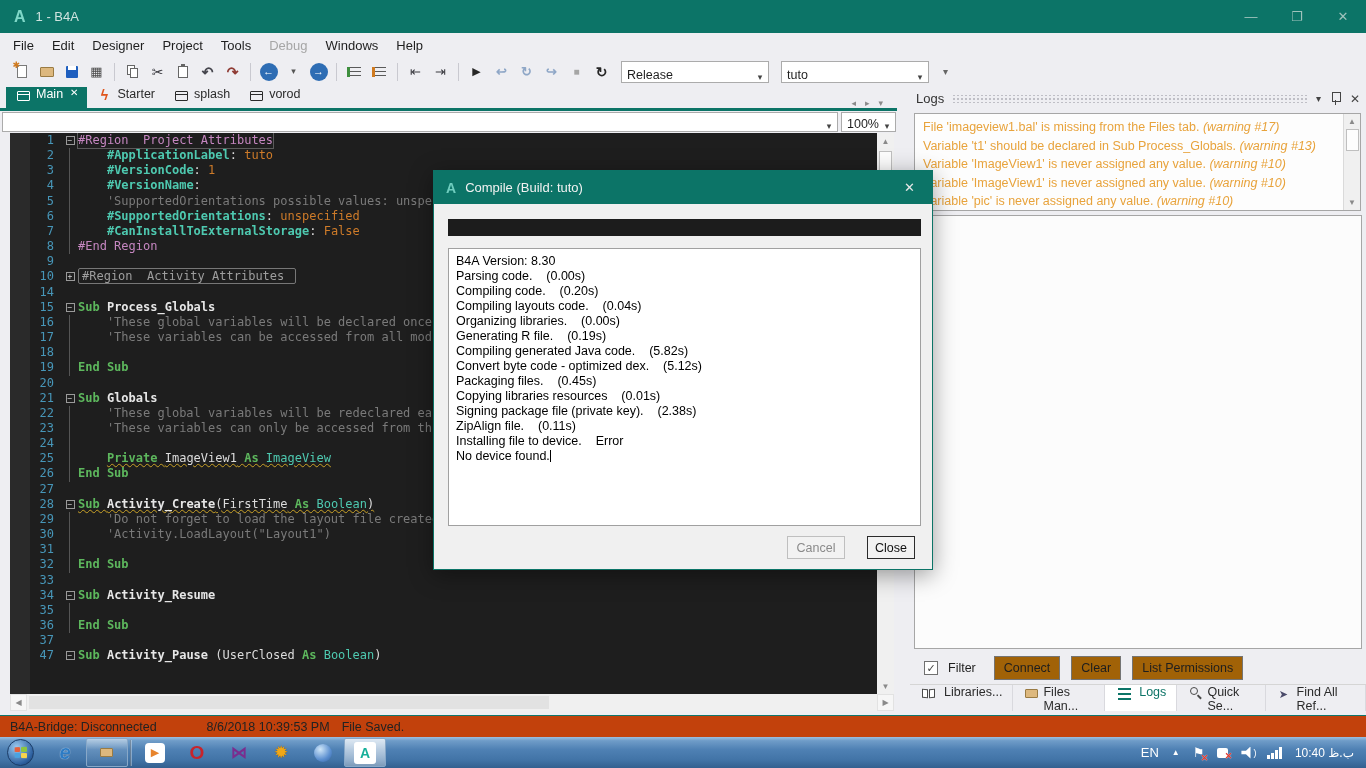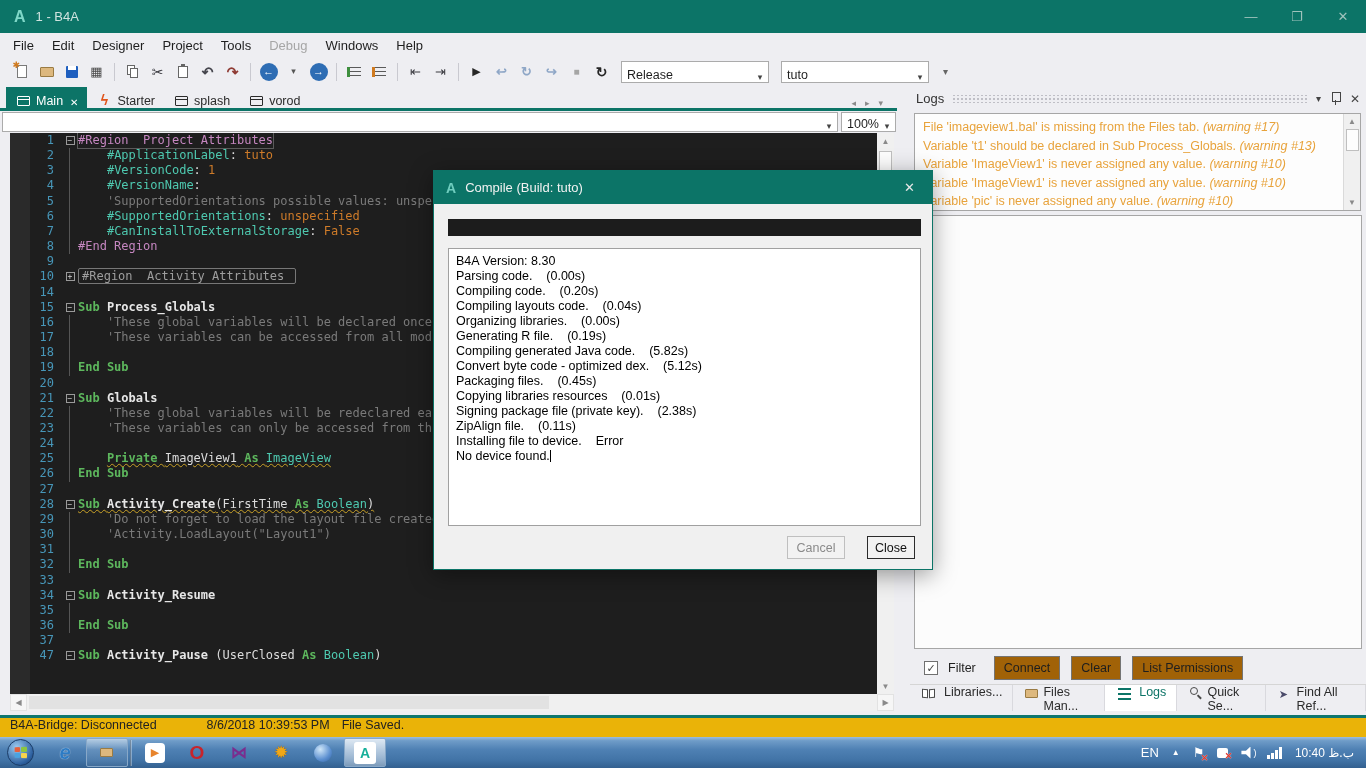--- a/index.html
+++ b/index.html
@@ -62,42 +62,42 @@
   .ic-lightning{color:#E0541B;font-weight:bold;font-size:14px}
   .ic .bk{width:6px;height:9px;border:1px solid #4A4A4A;background:#fff;top:4px}
   .ic .bk.l{left:2px;transform:skewY(6deg)}
   .ic .bk.r{left:9px;transform:skewY(-6deg)}
   .ic .mag{width:8px;height:8px;border:1.5px solid #4A4A4A;border-radius:50%;left:3px;top:2px}
   .ic .mag::after{content:"";position:absolute;width:5px;height:1.5px;background:#4A4A4A;left:6px;top:8px;transform:rotate(45deg)}
   .ic-findref{color:#4A4A6A;font-size:11px}
 
   
   .tabstrip{left:0;top:87px;width:897px;height:21px;display:flex;align-items:flex-end;padding-left:6px}
-  .doc-tab{height:21px;display:flex;align-items:flex-end;gap:5px;padding:0 9px;font-size:12.5px;color:#2B2B2B}
+  .doc-tab{height:21px;display:flex;align-items:flex-start;gap:5px;padding:0 9px;font-size:12.5px;color:#2B2B2B}
   .doc-tab .ic{width:16px;height:16px}
   .doc-tab.active{background:#0C7467;color:#fff}
   .doc-tab .tabclose{font-size:10px;margin-left:2px}
   .tab-navs{margin-left:auto;display:flex;gap:9px;margin-right:14px;color:#8A8A8A;font-size:9px;align-items:center}
   .teal-line{left:0;top:108px;width:897px;height:3px;background:#0C7467}
 
   
   .navrow{left:0;top:111px;width:897px;height:22px;background:#EEEEF2;display:flex;align-items:center}
   .combo.member{width:836px;margin-left:2px;height:20px}
   .combo.zoom{width:55px;margin-left:3px;height:20px}
 
   
   .editor{left:10px;top:133px;width:867px;height:561px;background:#1E1E1E;overflow:hidden;font-family:"DejaVu Sans Mono",monospace;font-size:12px}
   .editor .margin{position:absolute;left:0;top:0;width:20px;height:100%;background:#2A2A2A}
   .code-line{display:flex;height:15.17px;line-height:15.17px;white-space:pre;align-items:center}
   .lnum{width:52px;text-align:right;color:#4796B8;padding-right:8px;flex:none}
   .foldcell{width:16px;flex:none;display:flex;align-items:center;justify-content:center;height:100%;position:relative}
   .foldcell.guide::after{content:"";position:absolute;left:7px;top:0;width:1px;height:100%;background:#555}
   .foldbox{width:9px;height:9px;border:1px solid #9A9A9A;background:#1E1E1E;color:#CFCFCF;font-size:8px;line-height:7px;text-align:center;z-index:1}
   .tok-rg{color:#C586C0}
-  .tok-at{color:#4EC9B0;font-weight:normal}
+  .tok-at{color:#4EC9B0;font-weight:bold}
   .tok-pl{color:#DCDCDC}
   .tok-vl{color:#CE7B29}
   .tok-cm{color:#7A7A7A}
   .tok-kw{color:#5DB75D;font-weight:bold}
   .tok-nm{color:#E6E6E6;font-weight:bold}
   .tok-ty{color:#4EC9B0}
   .tok-cl{color:#9E9E9E;border:1px solid #777;border-radius:2px;padding:0 3px}
   .tok-wavy{text-decoration:underline;text-decoration-style:wavy;text-decoration-color:#C9A227;text-decoration-thickness:1px}
   .boxedline{outline:1px solid #5A5A5A}
 
@@ -130,21 +130,21 @@
   .logs-bigbox{left:914px;top:215px;width:448px;height:434px;background:#FCFCFC;border:1px solid #A6A6A6}
   .filterrow{left:910px;top:652px;width:456px;height:32px;display:flex;align-items:center;gap:10px;padding-left:14px}
   .checkbox{width:14px;height:14px;background:#fff;border:1px solid #707070;display:flex;align-items:center;justify-content:center;font-size:11px;color:#444}
   .filterrow label{font-size:12.5px}
   .panelbtn{height:24px;padding:0 9px;background:#a16207;border:1px solid #747474;font-size:12.5px;display:flex;align-items:center;color:#1E1E1E}
   .bottomtabs{left:910px;top:684px;width:456px;height:27px;display:flex;align-items:stretch;background:#EEEEF2;border-top:1px solid #D5D5D5}
   .btab{display:flex;gap:6px;padding:0 10px;font-size:12.5px;color:#2B2B2B;border-right:1px solid #D9D9DE}
   .btab.active{background:#fff;color:#0C7467}
 
   
-  .statusbar{left:0;top:715px;width:1366px;height:22px;background:#eab308;border-top:3px solid #0f766e;display:flex;align-items:flex-start;font-size:12.5px;color:#222}
+  .statusbar{left:0;top:715px;width:1366px;height:22px;background:#c2410c;border-top:1px solid #0f766e;display:flex;align-items:center;font-size:12.5px;color:#222}
   .statusbar span{margin-left:10px}
   .statusbar span:nth-child(2){margin-left:50px}
   .statusbar span:nth-child(3){margin-left:12px}
 
   
   .taskbar{left:0;top:737px;width:1366px;height:31px;background:linear-gradient(#9CBEE0 0%,#6F9CC8 12%,#4F81B4 40%,#4173A6 75%,#33608F 100%);display:flex;align-items:center}
   .orb{width:27px;height:27px;border-radius:50%;margin:0 10px 0 7px;background:radial-gradient(circle at 35% 30%,#9CCBF0,#2C5F9E 70%,#16365E);border:1px solid #1B3C66;display:flex;align-items:center;justify-content:center}
   .orbflag{width:13px;height:11px;display:grid;grid-template-columns:1fr 1fr;grid-template-rows:1fr 1fr;gap:1px;transform:perspective(40px) rotateY(-18deg)}
   .orbflag b{border-radius:1px}
   .orbflag b:nth-child(1){background:#E4603C}.orbflag b:nth-child(2){background:#8CC63F}

